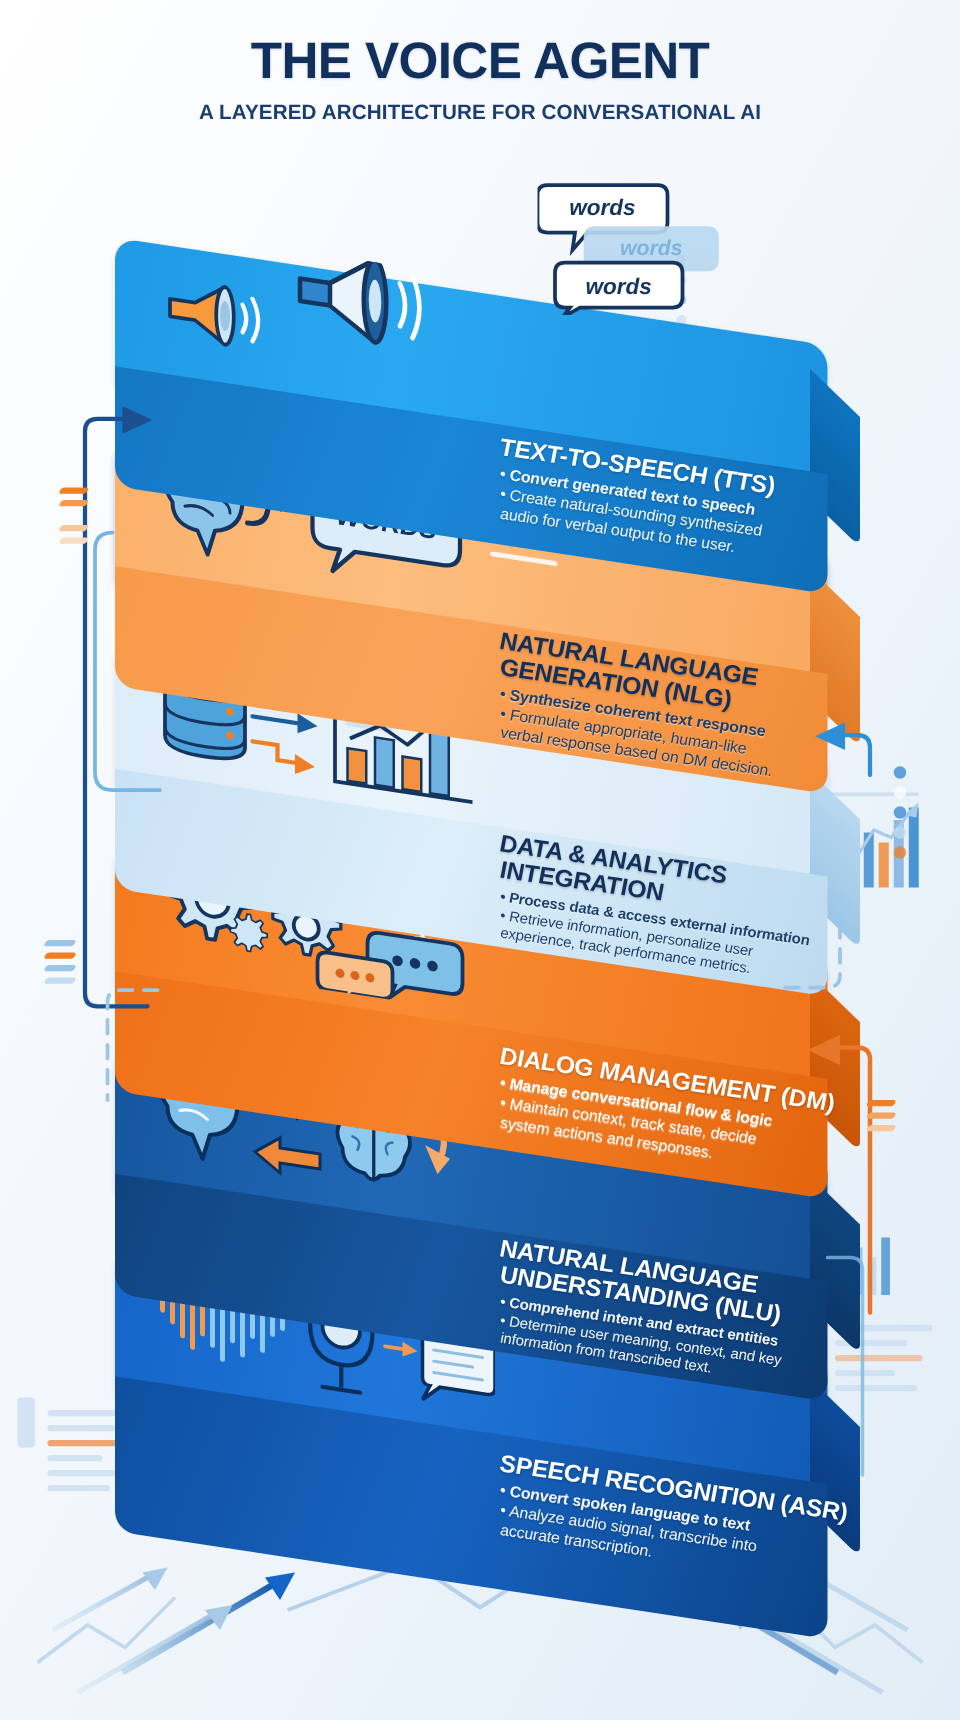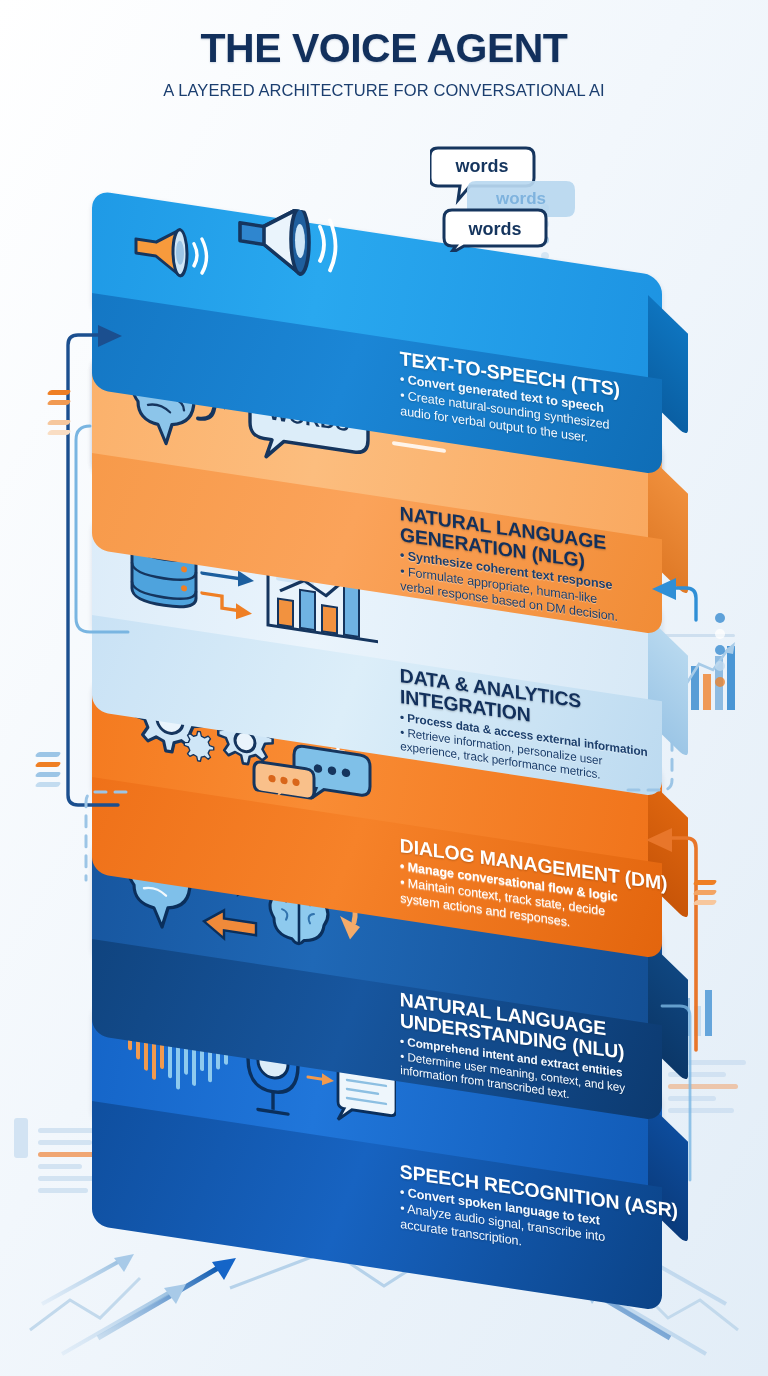--- a/index.html
+++ b/index.html
@@ -14,26 +14,26 @@
   .bg { position:absolute; inset:0; pointer-events:none; }
 
   
   .header { position:absolute; top:26px; left:0; width:768px; text-align:center; z-index:40; }
   .title {
     font-size:41px; font-weight:bold; letter-spacing:-0.5px;
     line-height:1.08; color:#12305c; text-transform:uppercase;
     text-shadow:0 1px 2px rgba(20,50,95,.18);
   }
   .subtitle {
-    margin-top:11px; font-size:16.5px; font-weight:normal; letter-spacing:0.1px;
+    margin-top:11px; font-size:16.5px; font-weight:bold; letter-spacing:0.1px;
     color:#1b3e6f; text-transform:uppercase;
   }
 
   
-  .stack { position:absolute; inset:0; z-index:20; }
+  .stack { position:absolute; inset:0; z-index:20;font-style:italic; }
   .layer { position:absolute; left:0; width:768px; height:230px; }
 
   .slabwrap { position:absolute; left:92px; top:0; width:585px; height:195px; }
 
   
   .face-top {
     position:absolute; left:0; top:0; width:570px; height:128px;
     transform:skewY(8.6deg); transform-origin:left top;
     border-radius:18px;
     box-shadow:0 2px 5px rgba(20,50,95,.13);

